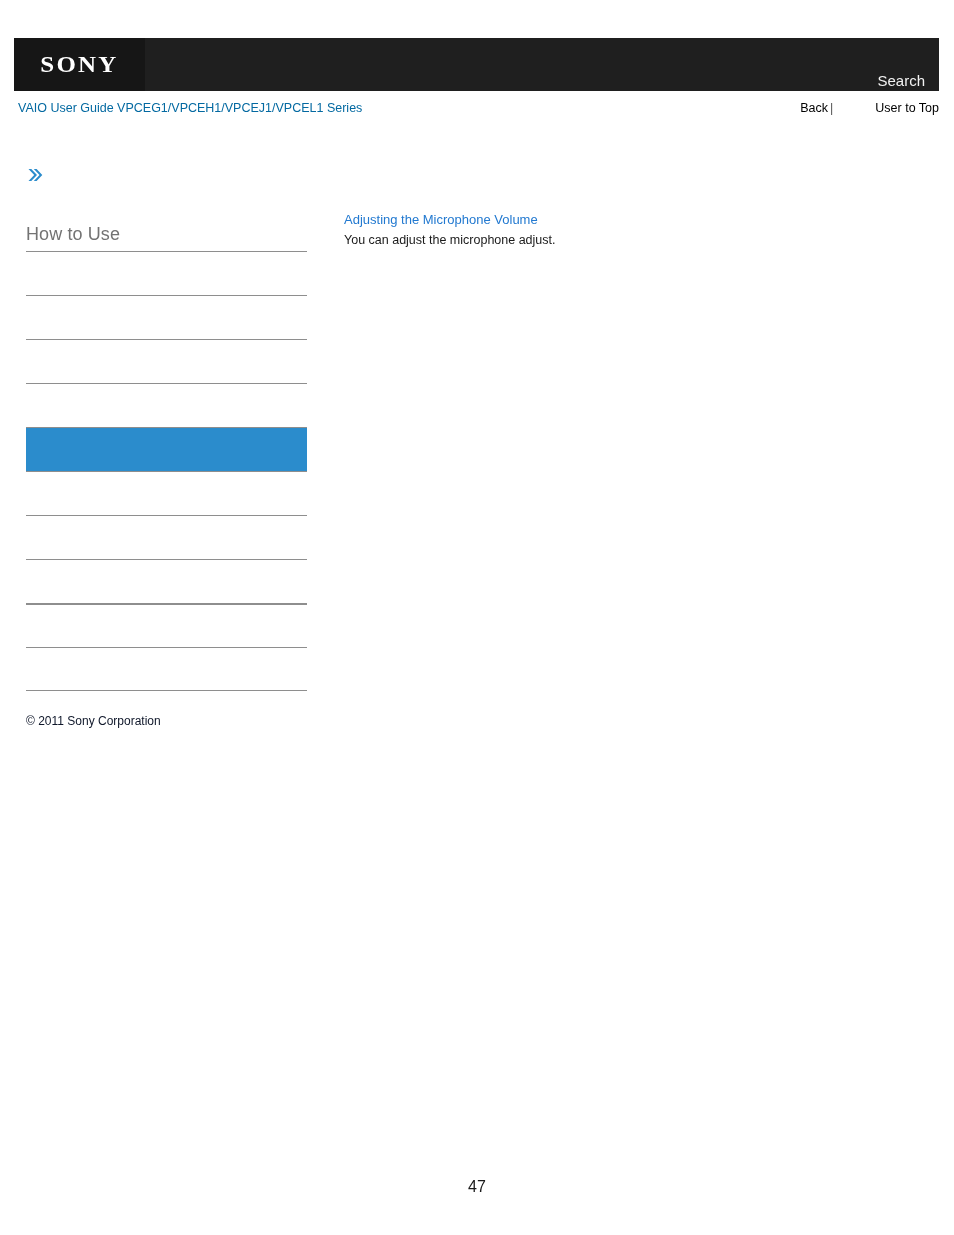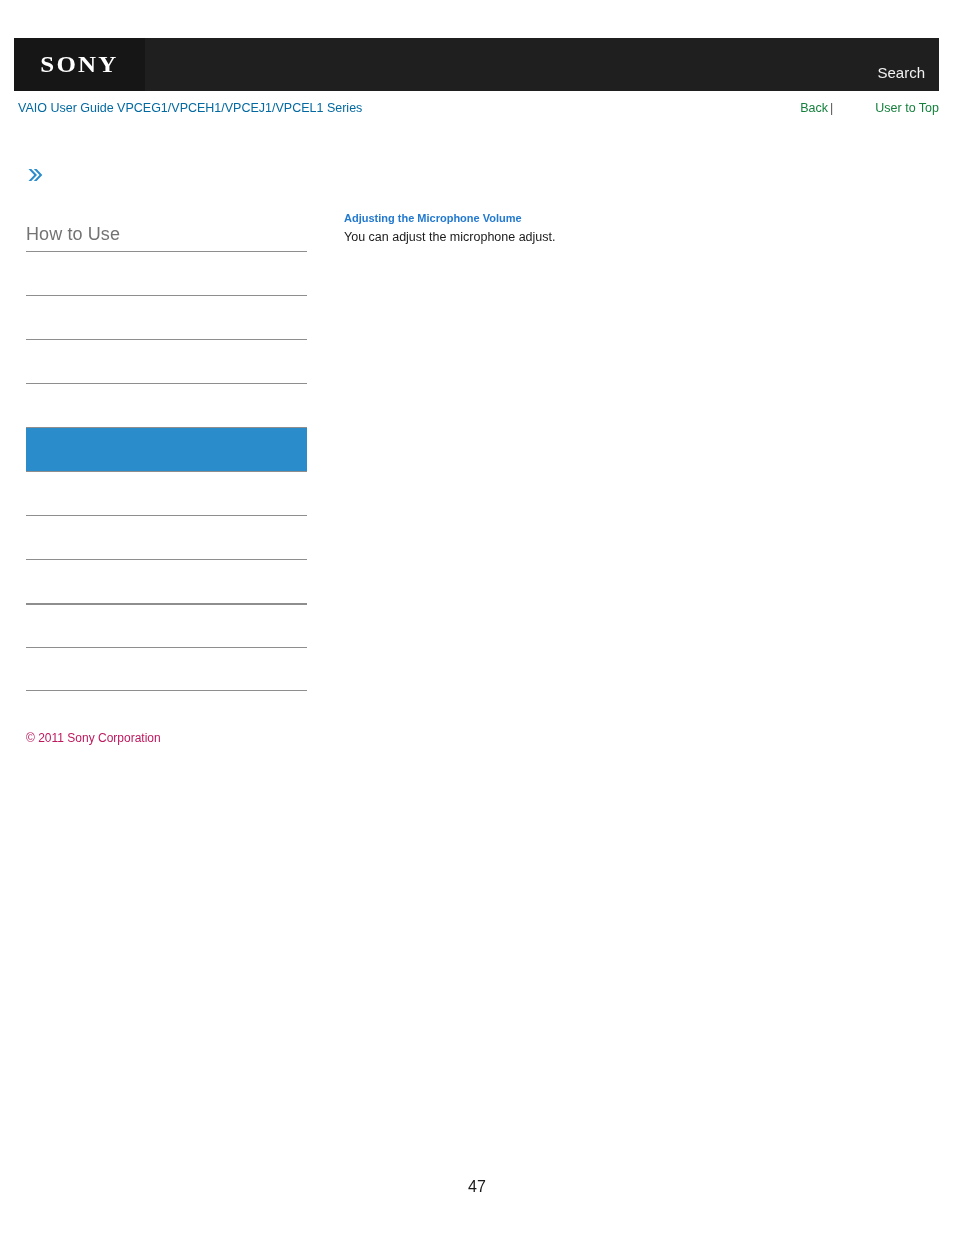--- a/index.html
+++ b/index.html
@@ -42,21 +42,21 @@
     color: #ffffff;
     font-family: "Liberation Serif", serif;
     font-size: 25px;
     font-weight: bold;
     letter-spacing: 2.2px;
     transform: scaleY(0.92);
   }
   .header-search {
     position: absolute;
     right: 14px;
-    top: 8px;
+    top: 16px;
     height: 53px;
     line-height: 53px;
     color: #f2f2f2;
     font-size: 15px;
   }
 
   
   .subheader {
     position: absolute;
     left: 18px;
@@ -73,21 +73,21 @@
     white-space: nowrap;
   }
   .nav-links {
     position: absolute;
     right: 0;
     top: 0;
     font-size: 12.5px;
     white-space: nowrap;
   }
   .nav-links a {
-    color: #15803d;
+    color: #000000;
     text-decoration: none;
     padding-left: 40px;
   }
   .nav-sep {
     color: #555555;
     padding: 0 2px;
   }
 
   
   .sidebar {
@@ -131,42 +131,41 @@
     color: #ffffff;
     border-top-color: #8e8e8e;
   }
   .sidebar-item.thick {
     border-top: 2px solid #8e8e8e;
   }
   .sidebar-item.last {
     border-bottom: 1px solid #8e8e8e;
   }
   .copyright {
-    margin-top: 40px;
+    margin-top: 23px;
     font-size: 12px;
-    color: #be185d;
+    color: #0f172a;
   }
 
   
   .content {
     position: absolute;
     left: 344px;
     top: 212px;
     width: 585px;
   }
   .content-entry {
     margin-bottom: 30px;
   }
   .entry-title {
     display: block;
     color: #2279d0;
-    font-size: 11px;
+    font-size: 13px;
     text-decoration: none;
     margin: 0 0 4px 0;
-    font-weight: bold;
   }
   .entry-desc {
     font-size: 12.5px;
     color: #1a1a1a;
     margin: 0;
     line-height: 1.45;
   }
   .entry-gap {
     height: 44px;
   }

